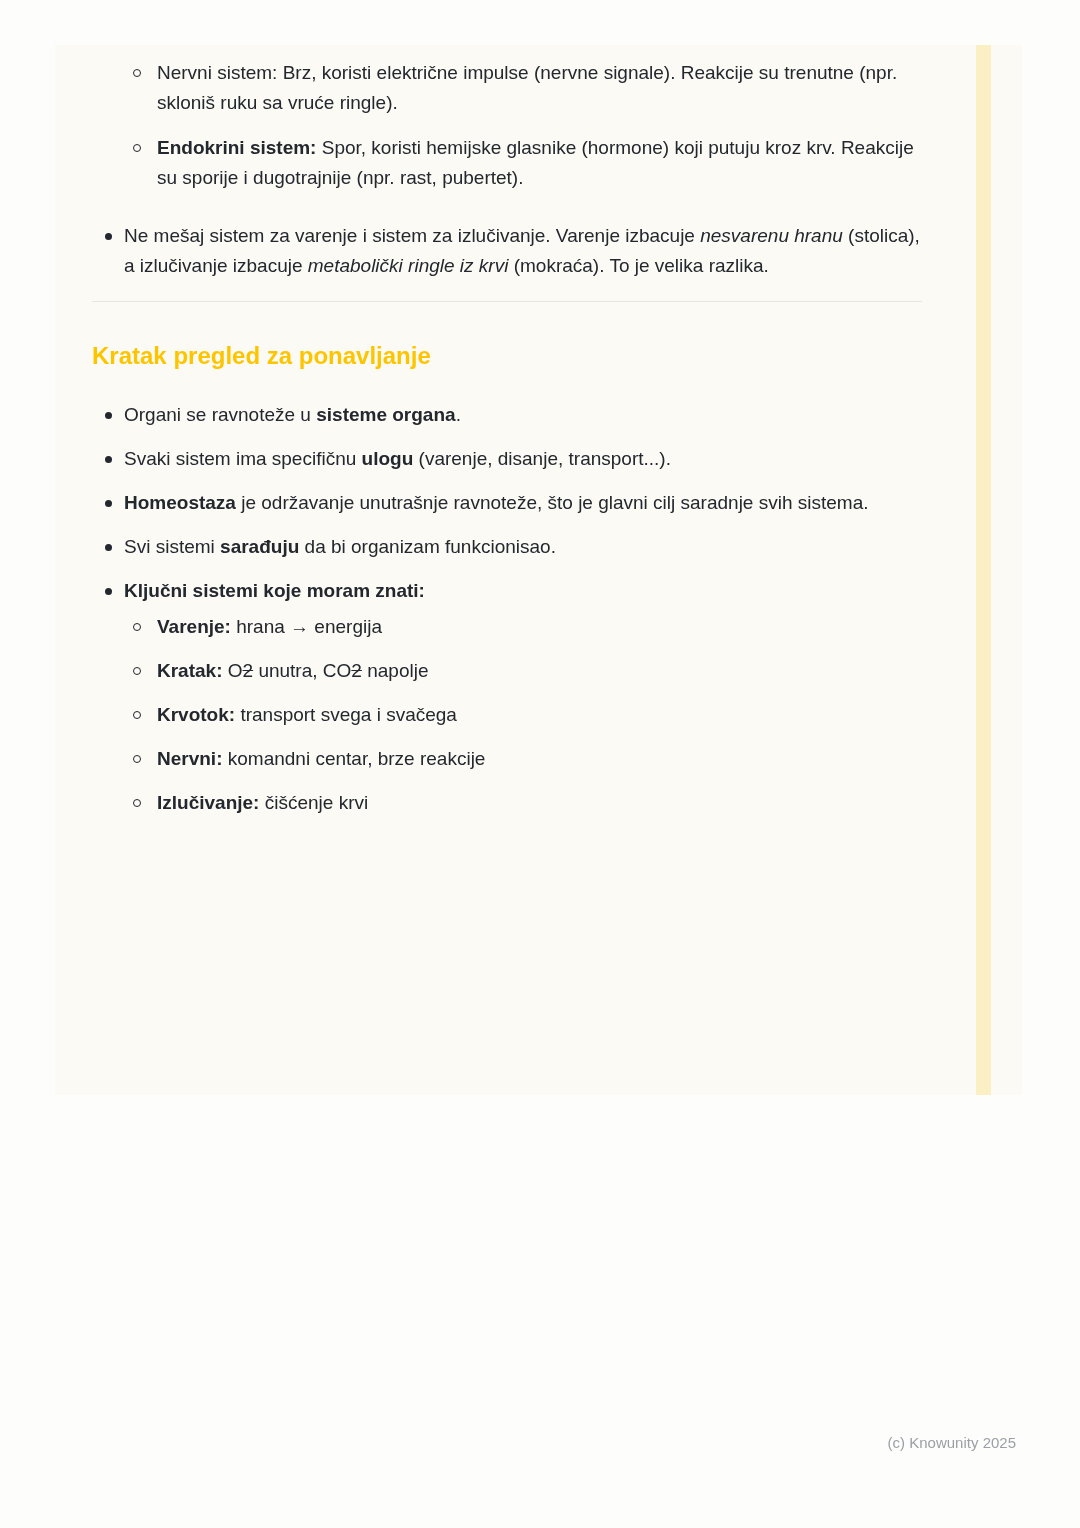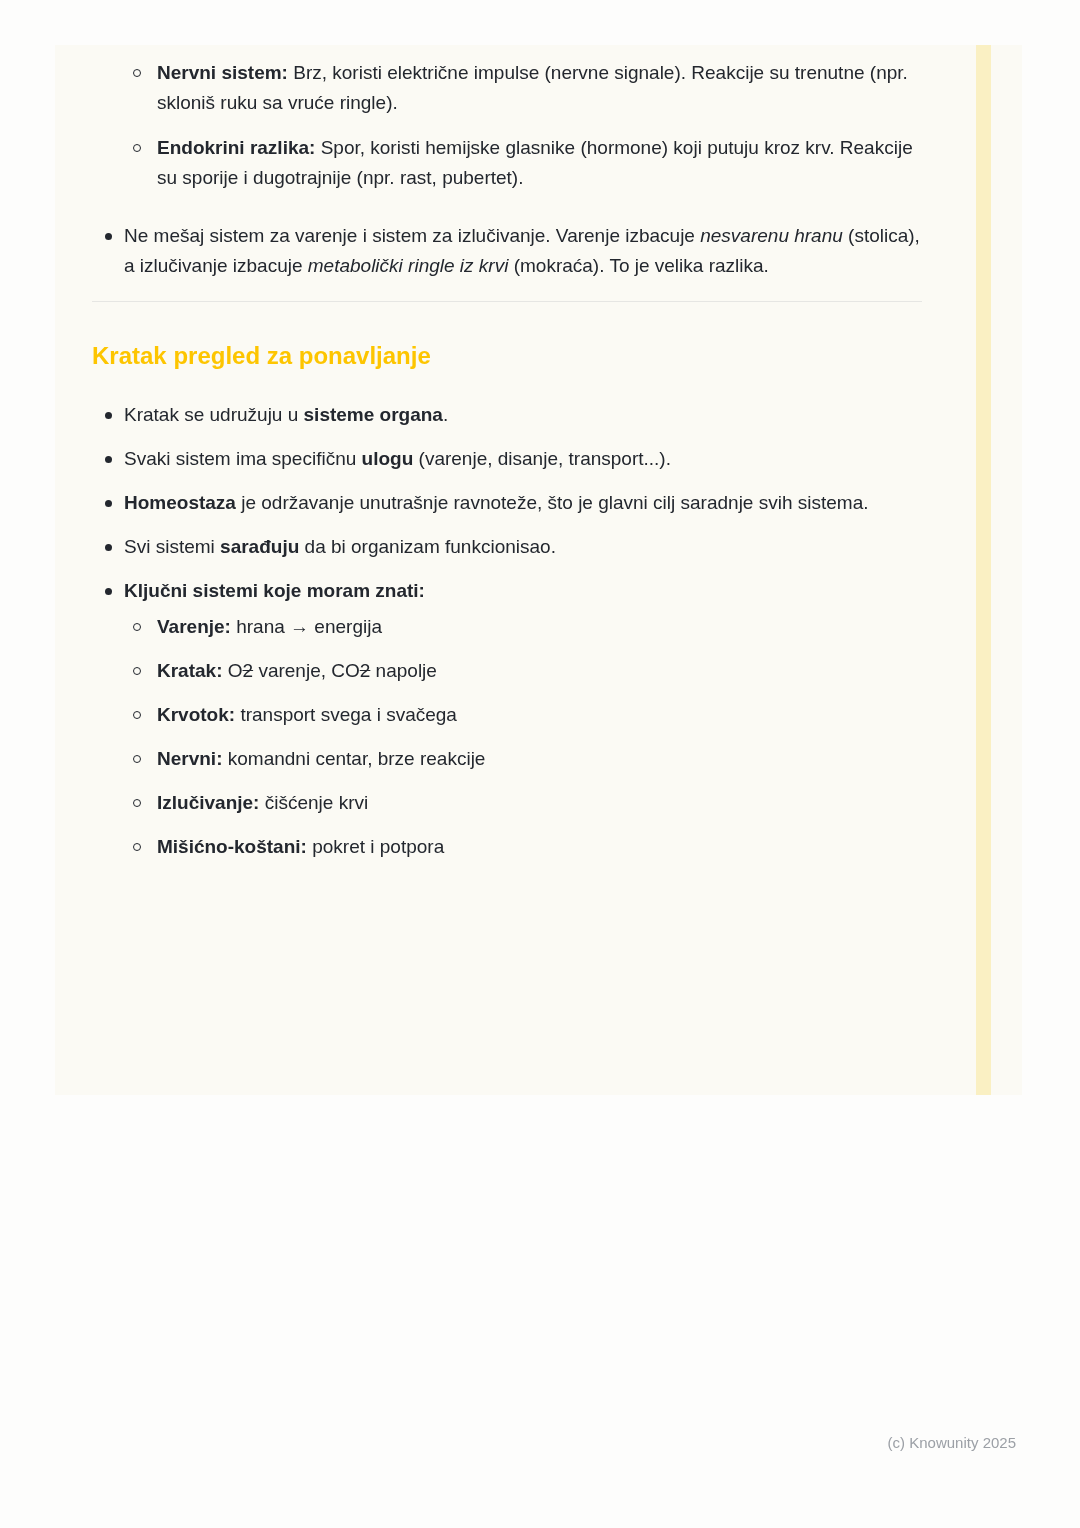--- a/index.html
+++ b/index.html
@@ -77,27 +77,27 @@
 
 <div class="note-card">
   <div class="stripe"></div>
   <div class="content">
 
     <ul class="sub-list top-sublist">
       <li>
         <span class="marker">
             <span class="circle"></span>
           </span>
-        <div class="li-body"><span style="font-weight: 700;">Nervni sistem: </span><span>Brz, koristi električne impulse (nervne signale). Reakcije su trenutne (npr. skloniš ruku sa vruće ringle).</span></div>
+        <div class="li-body"><span style="font-weight: 400;">Nervni sistem: </span><span>Brz, koristi električne impulse (nervne signale). Reakcije su trenutne (npr. skloniš ruku sa vruće ringle).</span></div>
       </li>
       <li>
         <span class="marker">
             <span class="circle"></span>
           </span>
-        <div class="li-body"><span style="font-weight: 700;">Endokrini razlika: </span><span>Spor, koristi hemijske glasnike (hormone) koji putuju kroz krv. Reakcije su sporije i dugotrajnije (npr. rast, pubertet).</span></div>
+        <div class="li-body"><span style="font-weight: 700;">Endokrini sistem: </span><span>Spor, koristi hemijske glasnike (hormone) koji putuju kroz krv. Reakcije su sporije i dugotrajnije (npr. rast, pubertet).</span></div>
       </li>
     </ul>
 
     <ul class="main-list notes-list">
       <li>
         <span class="marker m19">
             <span class="dot"></span>
           </span>
         <div class="li-body"><span>Ne mešaj sistem za varenje i sistem za izlučivanje. Varenje izbacuje </span><span style="font-style: italic;">nesvarenu hranu</span><span> (stolica), a izlučivanje izbacuje </span><span style="font-style: italic;">metabolički ringle iz krvi</span><span> (mokraća). To je velika razlika.</span></div>
       </li>
@@ -105,21 +105,21 @@
 
     <hr class="divider">
 
     <h2 class="section-title">Kratak pregled za ponavljanje</h2>
 
     <ul class="main-list review-list">
       <li>
         <span class="marker m19">
             <span class="dot"></span>
           </span>
-        <div class="li-body"><span>Kratak se udružuju u </span><span style="font-weight: 700;">sisteme organa</span><span>.</span></div>
+        <div class="li-body"><span>Organi se ravnoteže u </span><span style="font-weight: 700;">sisteme organa</span><span>.</span></div>
       </li>
       <li>
         <span class="marker m19">
             <span class="dot"></span>
           </span>
         <div class="li-body"><span>Svaki sistem ima specifičnu </span><span style="font-weight: 700;">ulogu</span><span> (varenje, disanje, transport...).</span></div>
       </li>
       <li>
         <span class="marker m19">
             <span class="dot"></span>
@@ -142,46 +142,40 @@
             <li>
               <span class="marker">
                   <span class="circle"></span>
                 </span>
               <div class="li-body"><span style="font-weight: 700;">Varenje: </span><span>hrana → energija</span></div>
             </li>
             <li>
               <span class="marker">
                   <span class="circle"></span>
                 </span>
-              <div class="li-body"><span style="font-weight: 700;">Kratak: </span><span>O</span><span style="text-decoration: line-through;">2</span><span> varenje, CO</span><span style="text-decoration: line-through;">2</span><span> napolje</span></div>
+              <div class="li-body"><span style="font-weight: 700;">Kratak: </span><span>O</span><span style="text-decoration: line-through;">2</span><span> unutra, CO</span><span style="text-decoration: line-through;">2</span><span> napolje</span></div>
             </li>
             <li>
               <span class="marker">
                   <span class="circle"></span>
                 </span>
               <div class="li-body"><span style="font-weight: 700;">Krvotok: </span><span>transport svega i svačega</span></div>
             </li>
             <li>
               <span class="marker">
                   <span class="circle"></span>
                 </span>
               <div class="li-body"><span style="font-weight: 700;">Nervni: </span><span>komandni centar, brze reakcije</span></div>
             </li>
             <li>
               <span class="marker">
                   <span class="circle"></span>
                 </span>
               <div class="li-body"><span style="font-weight: 700;">Izlučivanje: </span><span>čišćenje krvi</span></div>
             </li>
-            <li>
-              <span class="marker">
-                  <span class="circle"></span>
-                </span>
-              <div class="li-body"><span style="font-weight: 700;">Mišićno-koštani: </span><span>pokret i potpora</span></div>
-            </li>
           </ul>
         </div>
       </li>
     </ul>
 
   </div>
 </div>
 
 <div class="footer">(c) Knowunity 2025</div>
 

